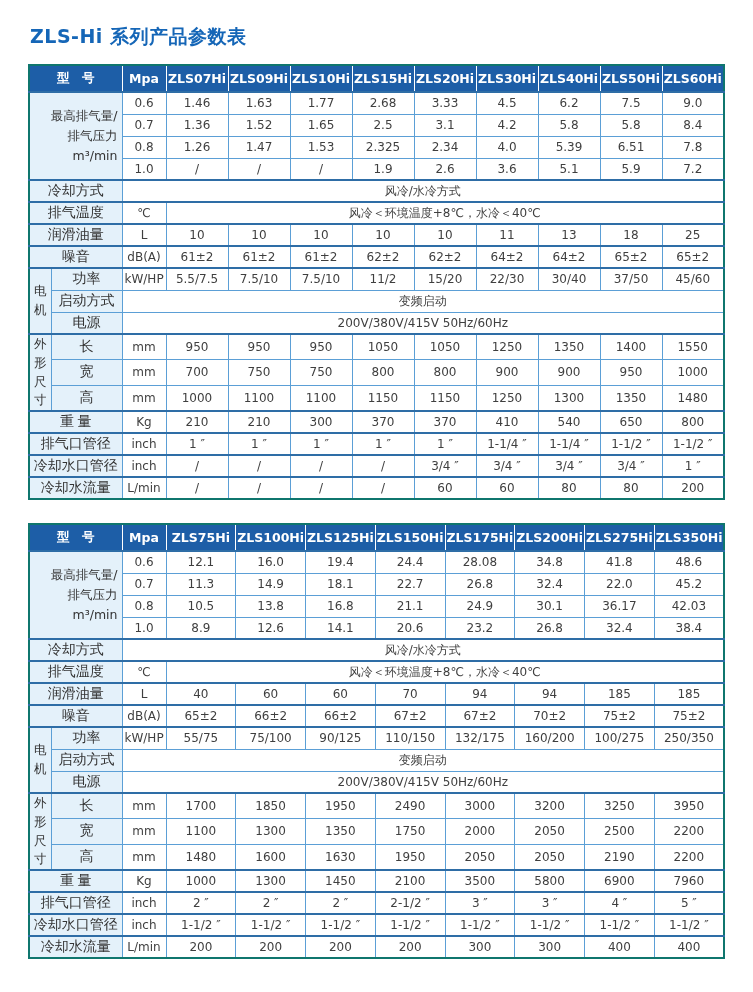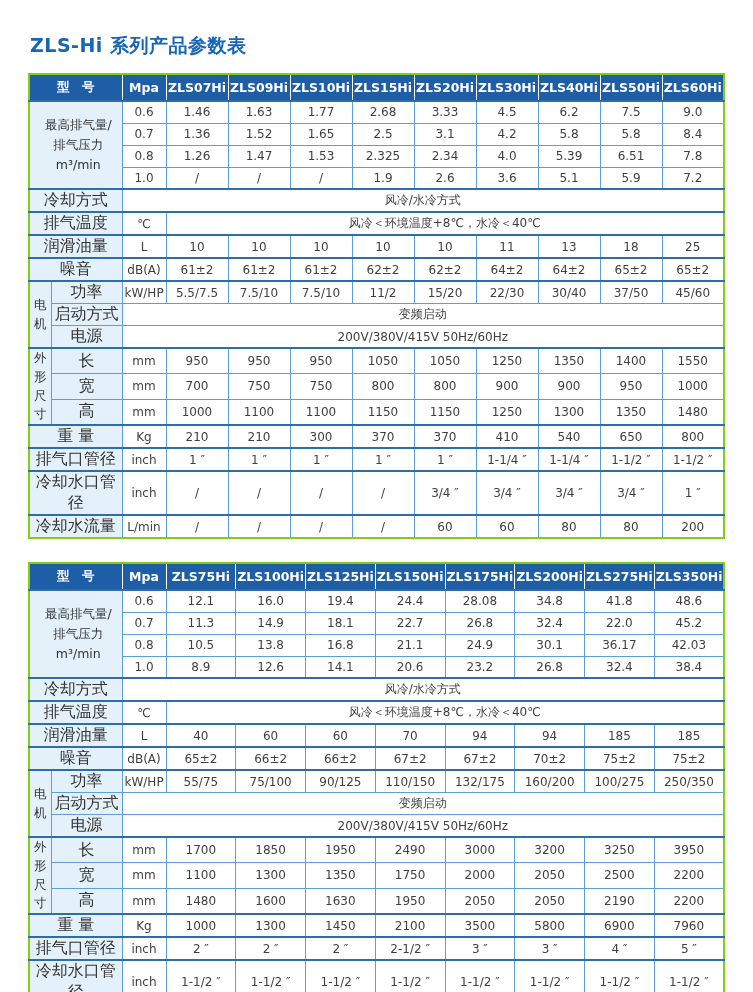--- a/index.html
+++ b/index.html
@@ -8,28 +8,28 @@
     width: 753px; height: 992px;
     background: #ffffff;
     font-family: "DejaVu Sans", sans-serif;
   }
   .page { padding: 0 28px; }
   .title {
     color: #1566b7;
     font-size: 19px;
     font-weight: bold;
     margin: 0;
-    padding: 33px 0 14px 2px;
+    padding: 24px 0 14px 2px;
     letter-spacing: 0.5px;
   }
   table.spec {
     border-collapse: collapse;
     table-layout: fixed;
     width: 697px;
-    border: 2px solid #84cc16;
+    border: 2px solid #0f766e;
   }
   table.spec.first { margin-bottom: 23px; }
   th {
     background: #1d5ea7;
     color: #ffffff;
     font-size: 12.5px;
     font-weight: bold;
     height: 27px;
     border: 1px solid #ffffff;
     padding: 0 1px;
@@ -39,24 +39,24 @@
     border: 1px solid #5b9fd6;
     font-size: 12px;
     color: #3f3f3f;
     text-align: center;
     vertical-align: middle;
     height: 22px;
     padding: 0 2px;
     overflow: hidden;
     background: #ffffff;
   }
-  td.label { background: #e4f1fa; color: #333333; font-size: 16px; }
+  td.label { background: #e4f1fa; color: #333333; font-size: 14px; font-family: Liberation Serif, serif; }
   td.sec-label {
     background: #e4f1fa; color: #333333; font-size: 12.5px;
-    text-align: center; padding: 4px 4px 4px 9px; line-height: 1.6;
+    text-align: right; padding: 4px 4px 4px 9px; line-height: 1.6;
   }
   td.group-cell { background: #e4f1fa; color: #333333; padding: 0; }
   .vstack {
     display: flex; flex-direction: column;
     align-items: center; justify-content: center;
     font-size: 12.5px; line-height: 1.5; color: #333333;
   }
   tr.sec-start > td { border-top: 2px solid #2e6da6; }
 </style>
 </head>

